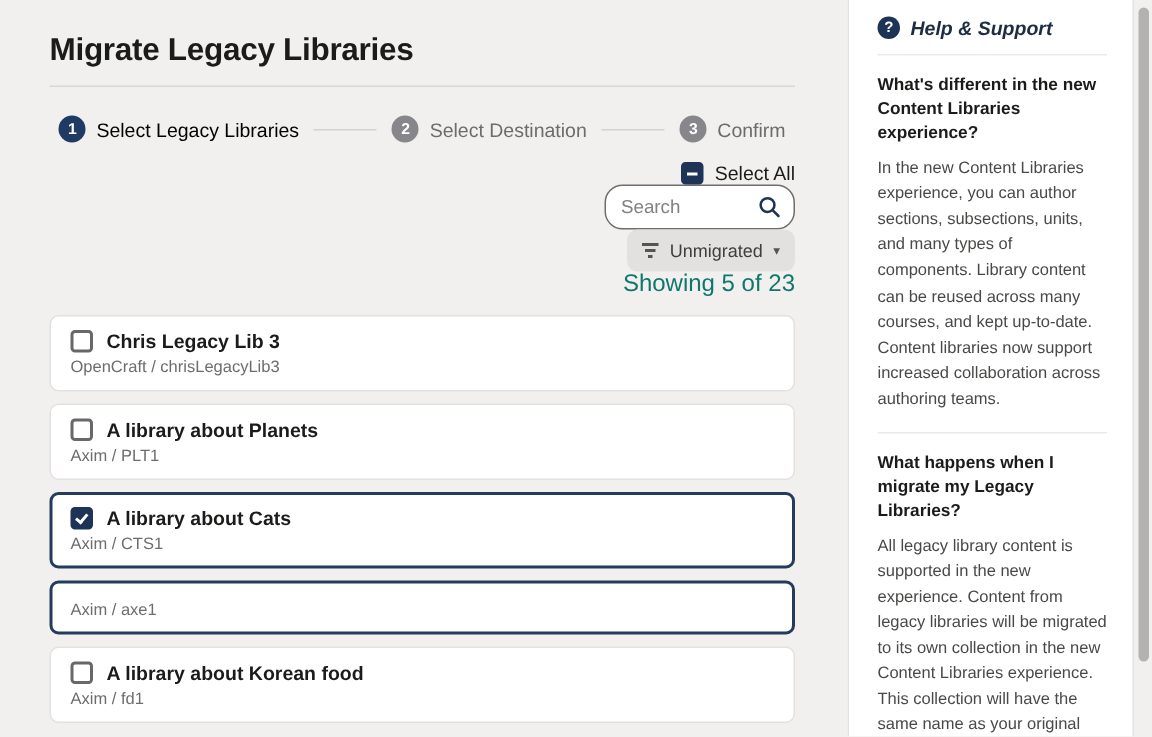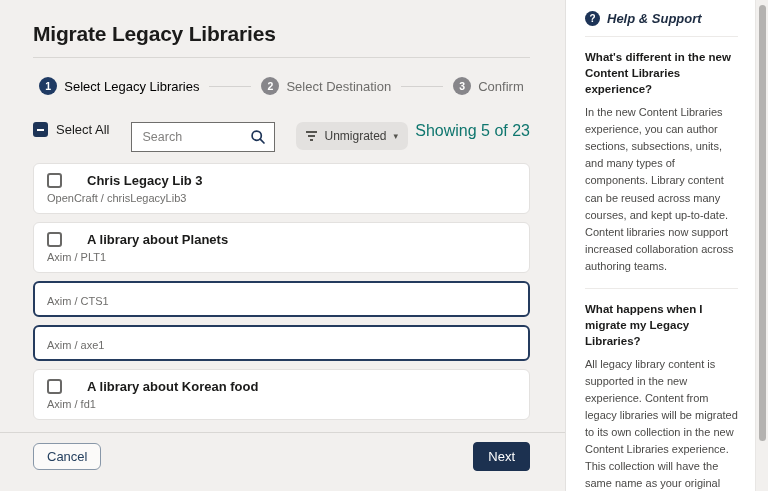--- a/index.html
+++ b/index.html
@@ -12,46 +12,46 @@
   .page-title { font-size:21px; font-weight:bold; letter-spacing:-0.2px; margin-top:22px; padding-bottom:11px; border-bottom:1px solid #d9d7d4; }
 
   .stepper { display:flex; align-items:center; justify-content:center; margin-top:19px; }
   .step { display:flex; align-items:center; gap:7px; }
   .step-circle { width:18px; height:18px; border-radius:50%; background:#87868a; color:#fff; font-size:10.5px; font-weight:bold; display:flex; align-items:center; justify-content:center; }
   .step.active .step-circle { background:#1f3a63; }
   .step-label { font-size:13px; color:#6d6c6a; white-space:nowrap; }
   .step.active .step-label { color:#000000; font-weight:500; }
   .step-connector { width:42px; height:1px; background:#d4d2d0; margin:0 10px; }
 
-  .toolbar { display:flex; align-items:flex-start; margin-top:27px; }
+  .toolbar { display:flex; align-items:flex-end; margin-top:13px;flex-direction:column; }
   .select-all { display:flex; align-items:center; gap:8px; cursor:pointer; }
   .checkbox { width:15px; height:15px; border-radius:3px; flex:none; position:relative; }
   .checkbox.unchecked { background:#fff; border:2px solid #696866; }
   .checkbox.checked, .checkbox.indeterminate { background:#1d3457; border:2px solid #1d3457; }
   .checkbox.focused { box-shadow:0 0 0 1px #fff, 0 0 0 2.5px #30496e; }
   .checkbox .check-mark { position:absolute; left:3px; top:1px; width:5px; height:8px; border:solid #fff; border-width:0 2px 2px 0; transform:rotate(40deg); }
   .checkbox .indeterminate-mark { position:absolute; left:2px; top:4.5px; width:7px; height:2px; background:#fff; }
   .select-all-label { font-size:13px; color:#1b1b1a; }
 
-  .search-box { display:flex; align-items:center; width:144px; height:30px; background:#fff; border:1px solid #6f6e6c; border-radius:0; margin-left:22px; padding:0 8px 0 10px; }
+  .search-box { display:flex; align-items:center; width:127px; height:30px; background:#fff; border:1px solid #6f6e6c; border-radius:12px; margin-left:22px; padding:0 8px 0 10px; }
   .search-input { border:none; outline:none; flex:1; min-width:0; font-size:12.5px; font-family:"Liberation Sans", sans-serif; color:#1b1b1a; background:transparent; }
   .search-input::placeholder { color:#82817f; }
 
   .filter-chip { display:flex; align-items:center; gap:7px; height:28px; background:#e3e1df; border:none; border-radius:7px; padding:0 10px; margin-left:21px; font-family:"Liberation Sans", sans-serif; font-size:12px; color:#3f3e3c; cursor:pointer; }
   .filter-icon { display:flex; flex-direction:column; gap:2.5px; align-items:center; }
   .filter-icon span { display:block; height:1.5px; background:#55544f; }
   .filter-icon .b1{width:11px;} .filter-icon .b2{width:7px;} .filter-icon .b3{width:3px;}
   .filter-caret { font-size:9px; color:#55544f; }
 
   .showing-text { margin-left:auto; font-size:16px; color:#0f766e; }
 
   .library-list { margin-top:11px; display:flex; flex-direction:column; gap:8px; }
   .library-card { background:#fff; border:1px solid #e3e1df; border-radius:6px; padding:9px 13px; cursor:pointer; }
   .library-card.selected { border:2px solid #243b5e; padding:8px 12px; }
-  .card-title-row { display:flex; align-items:center; gap:25px; }
+  .card-title-row { display:flex; align-items:center; gap:9px; }
   .card-title { font-size:13px; font-weight:bold; color:#1b1b1a; }
   .card-subtitle { font-size:11px; color:#6e6d6b; margin-top:4px; }
 
   .main-footer { margin:12px -35px 0 -33px; border-top:1px solid #d9d7d4; padding:9px 35px 0 33px; display:flex; justify-content:space-between; align-items:center; }
   .cancel-button { background:#fbfaf9; border:1px solid #8897a8; border-radius:6px; color:#25405f; font-size:13px; font-family:"Liberation Sans", sans-serif; padding:5px 13px; cursor:pointer; }
   .next-button { background:#1c3150; border:1px solid #1c3150; border-radius:4px; color:#fff; font-size:13px; font-family:"Liberation Sans", sans-serif; padding:6px 14px; cursor:pointer; }
 
   
   .sidebar { flex:1; background:#fff; border-left:1px solid #e3e1df; padding:11px 17px 0 19px; overflow:hidden; }
   .help-header { display:flex; align-items:center; gap:7px; padding-bottom:10px; border-bottom:1px solid #eceae8; }
@@ -133,20 +133,26 @@
 
       <div class="library-card">
         <div class="card-title-row">
           <span class="checkbox unchecked"></span>
           <span class="card-title">A library about Planets</span>
         </div>
         <div class="card-subtitle">Axim / PLT1</div>
       </div>
 
       <div class="library-card selected">
+        <div class="card-title-row">
+          <span class="checkbox checked">
+            <span class="check-mark"></span>
+          </span>
+          <span class="card-title">A library about Cats</span>
+        </div>
         <div class="card-subtitle">Axim / CTS1</div>
       </div>
 
       <div class="library-card selected">
         <div class="card-subtitle">Axim / axe1</div>
       </div>
 
       <div class="library-card">
         <div class="card-title-row">
           <span class="checkbox unchecked"></span>

